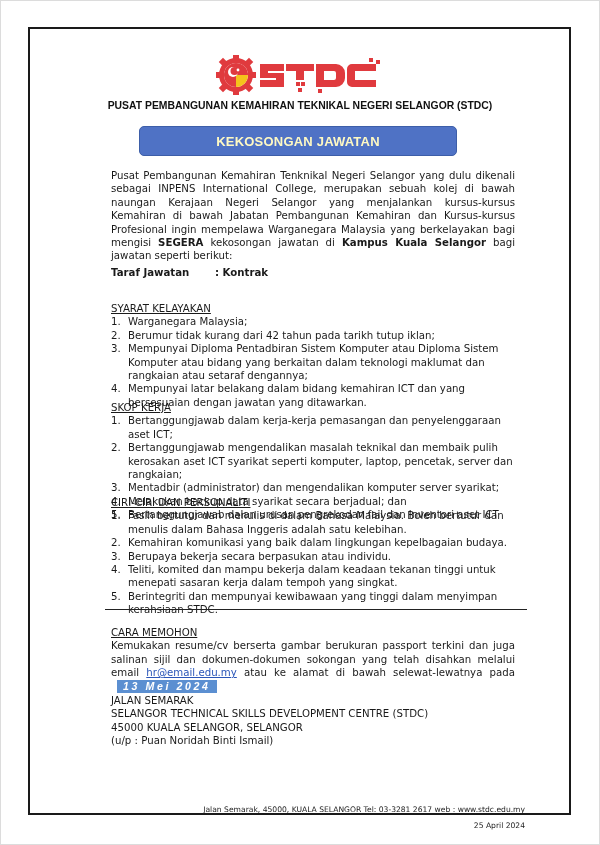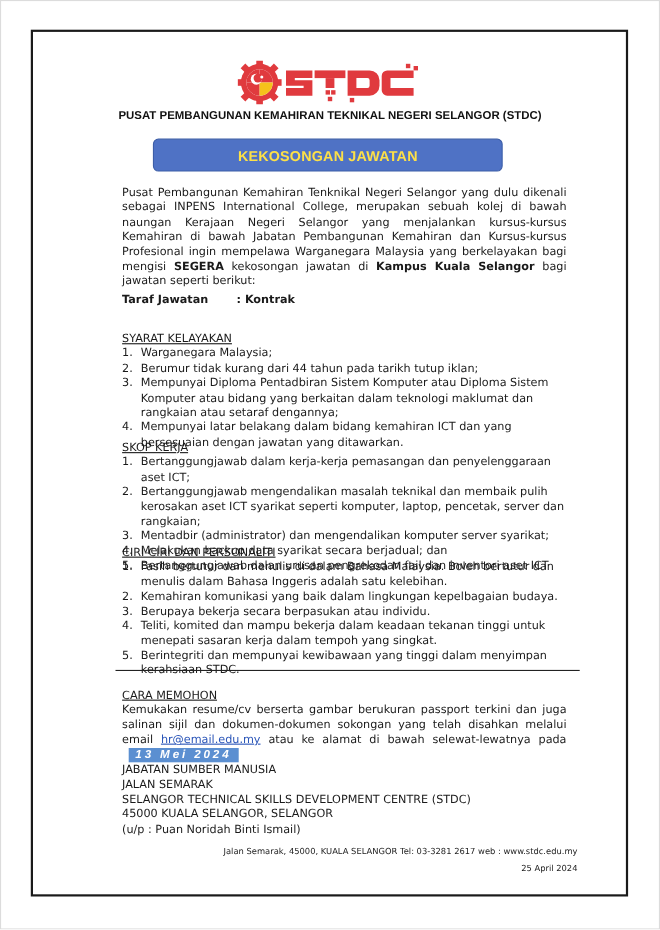--- a/index.html
+++ b/index.html
@@ -18,21 +18,21 @@
   .logo {
     position: absolute; left: 216px; top: 55px; width: 168px; height: 40px;
   }
   .org-title {
     position: absolute; left: 0; width: 600px; top: 100px; text-align: center;
     font-family: "Liberation Sans", sans-serif; font-size: 10.4px; font-weight: bold; color: #111;
   }
   .banner {
     position: absolute; left: 139px; top: 126px; width: 316px; height: 28px;
     background: #4f72c5; border: 1px solid #3d5ea8; border-radius: 5px;
-    color: #fde047; font-family: "Liberation Sans", sans-serif; font-weight: bold; font-size: 13px;
+    color: #fef9c3; font-family: "Liberation Sans", sans-serif; font-weight: bold; font-size: 13px;
     display: flex; align-items: center; justify-content: center; letter-spacing: 0.2px;
   }
   .body-text {
     position: absolute; left: 111px; width: 404px;
     font-size: 10.2px; line-height: 13.4px;
   }
   .intro { top: 169px; text-align: justify; }
   .intro b { font-weight: bold; }
   .job-info { top: 266px; font-weight: bold; }
   .job-row { display: flex; }
@@ -52,21 +52,21 @@
   .sec4 { top: 626px; text-align: justify; }
   .email { color: #2a55b8; text-decoration: underline; }
   .deadline {
     display: inline-block; background: #5b8fd1; color: #fff; font-weight: bold;
     font-family: "Liberation Sans", sans-serif; letter-spacing: 2.6px; font-size: 10.6px;
     padding: 0 6px; margin-left: 6px; line-height: 13px; font-style: italic;
   }
   .address { top: 694px; }
   .footer {
     position: absolute; left: 111px; width: 414px; text-align: right;
-    font-size: 7.6px; color: #222;
+    font-size: 7.6px; color: #222; margin-top: 36px;
   }
   .footer1 { top: 769px; }
   .footer2 { top: 785px; }
 </style>
 </head>
 <body>
 
 <div class="page-edge"></div>
 <div class="frame"></div>
 
@@ -134,21 +134,21 @@
 
 <div class="body-text sec1">
   <div class="section-title">SYARAT KELAYAKAN</div>
   <ol>
     <li>
         <span class="num">1.</span>
         <span class="txt">Warganegara Malaysia;</span>
       </li>
     <li>
         <span class="num">2.</span>
-        <span class="txt">Berumur tidak kurang dari 44 tahun pada tarikh tutup iklan;</span>
+        <span class="txt">Berumur tidak kurang dari 42 tahun pada tarikh tutup iklan;</span>
       </li>
     <li>
         <span class="num">3.</span>
         <span class="txt">Mempunyai Diploma Pentadbiran Sistem Komputer atau Diploma Sistem Komputer atau bidang yang berkaitan dalam teknologi maklumat dan rangkaian atau setaraf dengannya;</span>
       </li>
     <li>
         <span class="num">4.</span>
         <span class="txt">Mempunyai latar belakang dalam bidang kemahiran ICT dan yang bersesuaian dengan jawatan yang ditawarkan.</span>
       </li>
   </ol>
@@ -209,21 +209,20 @@
 <div class="divider"></div>
 
 <div class="body-text sec4">
   <div class="section-title">CARA MEMOHON</div>
   <div>
     <span>Kemukakan resume/cv berserta gambar berukuran passport terkini dan juga salinan sijil dan dokumen-dokumen sokongan yang telah disahkan melalui email </span><a class="email">hr@email.edu.my</a><span> atau ke alamat di bawah selewat-lewatnya pada</span><span class="deadline">13 Mei 2024</span>
   </div>
 </div>
 
 <div class="body-text address">
-  <div>JABATAN SUMBER MANUSIA</div>
   <div>JALAN SEMARAK</div>
   <div>SELANGOR TECHNICAL SKILLS DEVELOPMENT CENTRE (STDC)</div>
   <div>45000 KUALA SELANGOR, SELANGOR</div>
   <div>(u/p : Puan Noridah Binti Ismail)</div>
 </div>
 
 <div class="footer footer1">Jalan Semarak, 45000, KUALA SELANGOR Tel: 03-3281 2617 web : www.stdc.edu.my</div>
 <div class="footer footer2">25 April 2024</div>
 
 </body></html>

